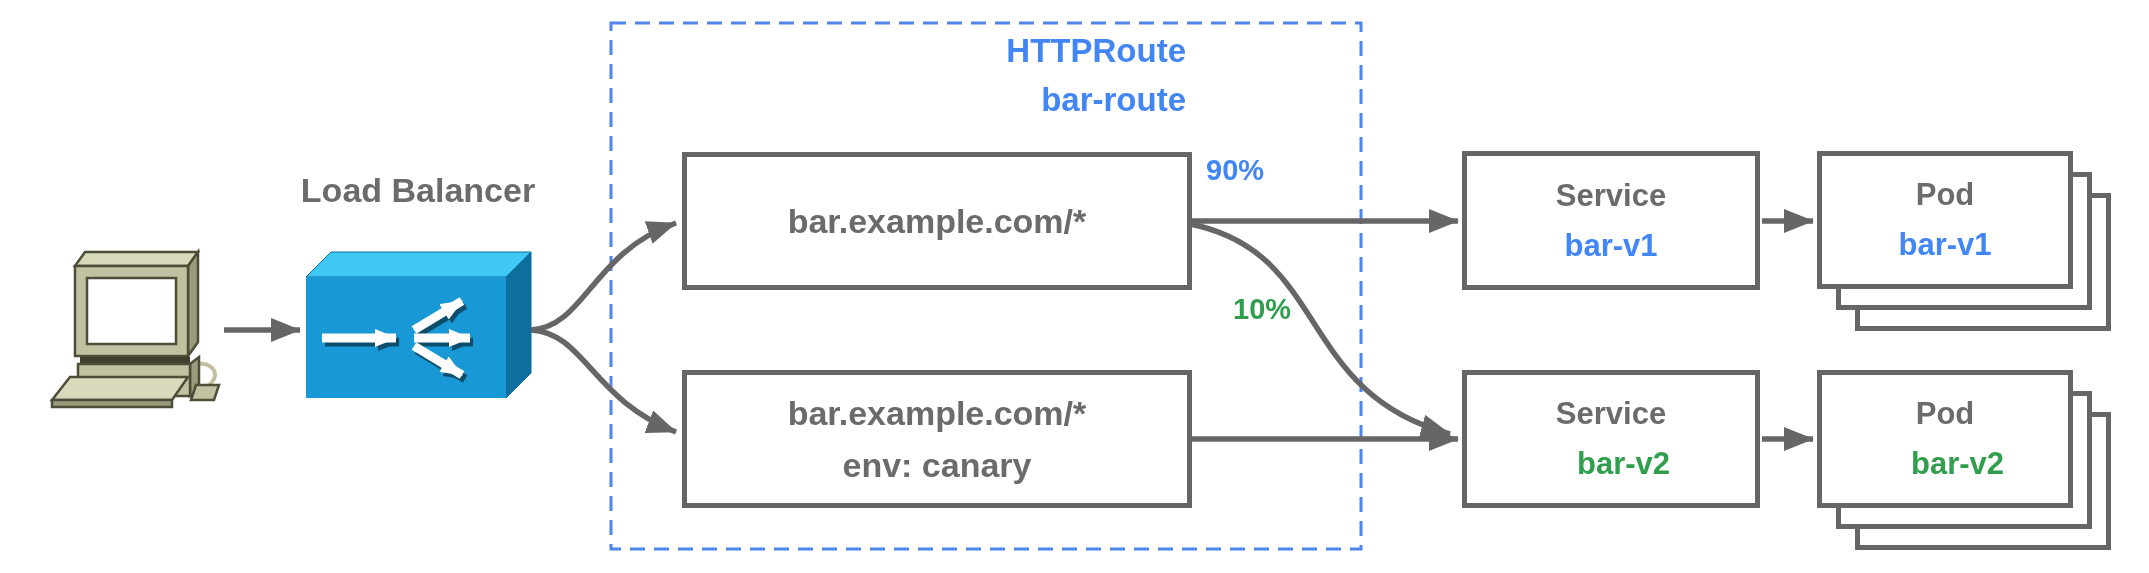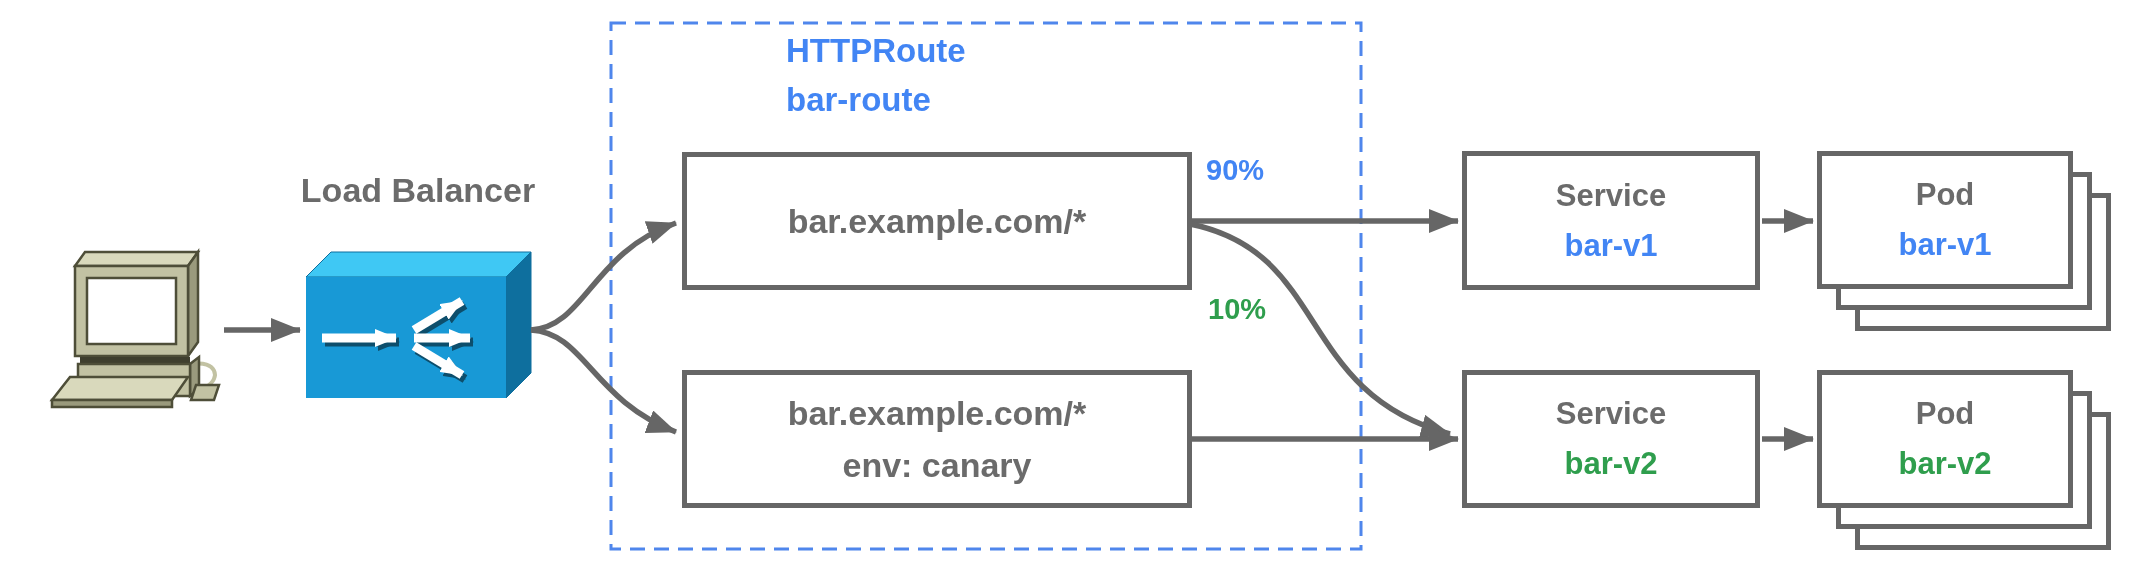--- a/index.html
+++ b/index.html
@@ -33,36 +33,36 @@
     box-sizing:border-box;display:flex;flex-direction:column;
     align-items:center;justify-content:center;text-align:center;
     color:var(--gray-text);z-index:2;
   }
   .route-1{left:682px;top:152px;width:510px;height:138px;font-size:34px;}
   .route-2{left:682px;top:370px;width:510px;height:138px;font-size:34px;line-height:52px;}
   .service-1{left:1462px;top:151px;width:298px;height:139px;}
   .service-2{left:1462px;top:370px;width:298px;height:138px;}
   .kind,.name{font-size:31px;line-height:50px;}
   .txt-blue{color:var(--blue);}
-  .txt-green{color:var(--green);}
+  .txt-green{color:var(--green);margin-left:25px;}
 
   
   .pod-stack{position:absolute;z-index:2;border-radius:30px;}
   .pod-stack-1{left:1817px;top:151px;width:294px;height:180px;}
   .pod-stack-2{left:1817px;top:370px;width:294px;height:180px;}
   .ghost{position:absolute;width:256px;height:138px;background:#fff;
     border:5px solid var(--border);box-sizing:border-box;}
   .ghost-2{left:38px;top:42px;}
   .ghost-1{left:19px;top:21px;}
   .pod-main{left:0;top:0;width:256px;height:138px;}
 
   
   .label{position:absolute;color:var(--gray-text);z-index:3;margin-top:24px;}
   .lb-label{left:277px;top:147px;width:282px;text-align:center;font-size:34px;}
-  .group-title{position:absolute;left:786px;top:26px;width:400px;text-align:left;
+  .group-title{position:absolute;left:786px;top:26px;width:400px;text-align:right;
     font-size:33px;line-height:49px;color:var(--blue);z-index:3;}
   .weight{position:absolute;font-size:29px;z-index:3;}
   .w90{left:1206px;top:154px;}
   .w10{left:1208px;top:293px;}
 </style>
 </head>
 <body>
 
 <div class="stage">
 

